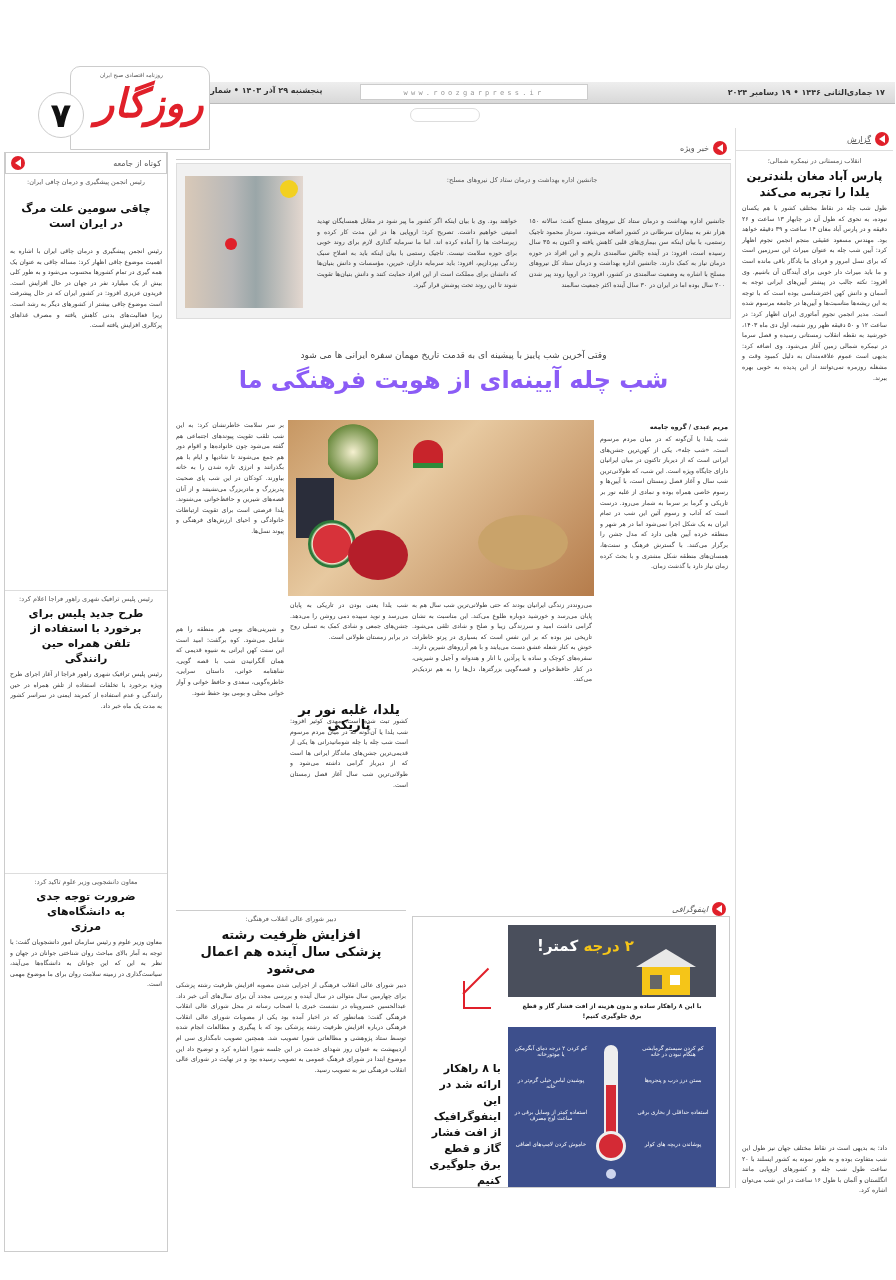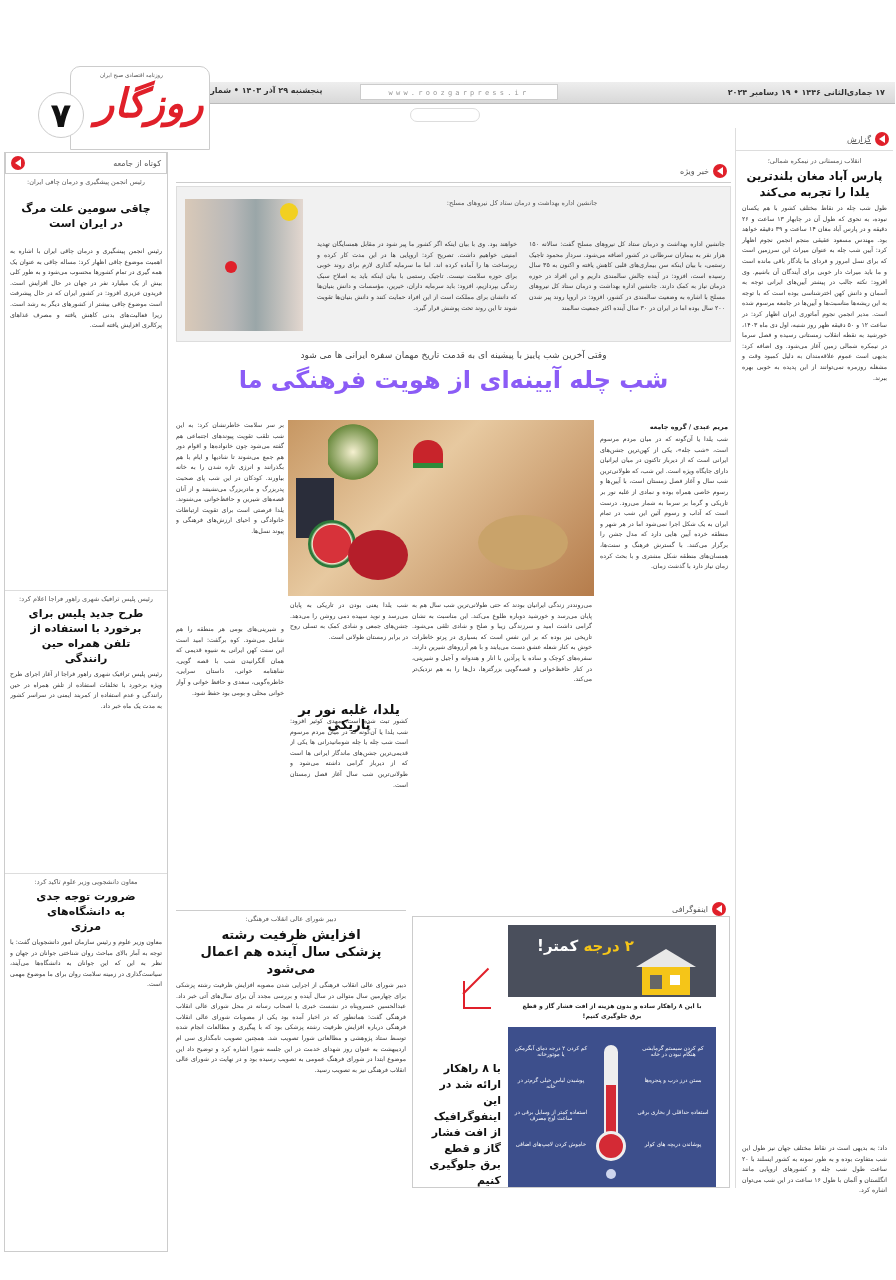--- a/index.html
+++ b/index.html
@@ -2,21 +2,21 @@
 <html><head>
 <meta charset="utf-8">
 <style>
   * { box-sizing: border-box; margin: 0; padding: 0; }
   body { width: 896px; height: 1280px; background: #fff; font-family: "DejaVu Sans", sans-serif; color: #1a1a1a; position: relative; overflow: hidden; direction: rtl; }
   .abs { position: absolute; }
   .txt { font-size: 6.2px; line-height: 10.6px; color: #333; text-align: justify; direction: rtl; overflow: hidden; }
   .hdr-bar { left: 150px; top: 82px; width: 745px; height: 22px; background: linear-gradient(#eee,#d8d8d8); border-bottom: 1px solid #bbb; }
   .hdr-date { right: 10px; top: 6px; font-size: 8px; font-weight: bold; color: #333; }
   .hdr-date2 { left: 160px; top: 86px; font-size: 8px; font-weight: bold; color: #333; }
-  .hdr-url { left: 360px; top: 84px; width: 198px; height: 16px; background: #fff; border: 1px solid #ccc; font-size: 7px; letter-spacing: 3.2px; color: #999; text-align: center; line-height: 16px; direction: ltr; font-family: "DejaVu Sans Mono", monospace; }
+  .hdr-url { left: 360px; top: 84px; width: 228px; height: 16px; background: #fff; border: 1px solid #ccc; font-size: 7px; letter-spacing: 3.2px; color: #999; text-align: center; line-height: 16px; direction: ltr; font-family: "DejaVu Sans Mono", monospace; }
   .logo-text { left: 95px; top: 80px; font-size: 40px; font-weight: 900; color: #e0202a; font-style: italic; letter-spacing: -2px; }
   .page-num { left: 38px; top: 92px; width: 46px; height: 46px; border-radius: 50%; border: 1px solid #ccc; background: #fff; font-size: 34px; font-weight: bold; text-align: center; line-height: 44px; color: #111; }
   .tagline { left: 100px; top: 72px; font-size: 5.5px; color: #555; }
   .section-tag { display: flex; align-items: center; gap: 4px; font-size: 8px; color: #555; }
   .red-dot { width: 14px; height: 14px; border-radius: 50%; background: #e0202a; position: relative; flex-shrink: 0; }
   .red-dot::after { content: ""; position: absolute; left: 4px; top: 3px; border-right: 6px solid #fff; border-top: 4px solid transparent; border-bottom: 4px solid transparent; }
   .col-box { border: 1px solid #ccc; background: #fff; }
   .kicker { font-size: 6.5px; color: #555; text-align: center; }
   .head-sm { font-size: 11px; font-weight: bold; text-align: center; line-height: 15px; color: #111; }
   .gray-box { background: #f1f1f1; border: 1px solid #ddd; }
@@ -67,21 +67,21 @@
     <div class="txt" style="height:200px;">رئیس پلیس ترافیک شهری راهور فراجا از آغاز اجرای طرح ویژه برخورد با تخلفات استفاده از تلفن همراه در حین رانندگی و عدم استفاده از کمربند ایمنی در سراسر کشور به مدت یک ماه خبر داد.</div>
   </div>
 
   <div style="padding:4px 5px;border-top:1px solid #ddd;">
     <div class="kicker">معاون دانشجویی وزیر علوم تاکید کرد:</div>
     <div class="head-sm" style="margin:3px 20px;">ضرورت توجه جدی به دانشگاه‌های مرزی</div>
     <div class="txt" style="height:320px;">معاون وزیر علوم و رئیس سازمان امور دانشجویان گفت: با توجه به آمار بالای مباحث روان شناختی جوانان در جهان و نظر به این که این جوانان به دانشگاه‌ها می‌آیند، سیاست‌گذاری در زمینه سلامت روان برای ما موضوع مهمی است.</div>
   </div>
 </div>
 
-<div class="abs" style="left:176px;top:160px;width:555px;height:182px;">
+<div class="abs" style="left:176px;top:137px;width:555px;height:182px;">
   <div class="section-tag" style="padding:4px 4px;border-bottom:1px solid #ccc;">
     <span class="red-dot"></span>
     <span>خبر ویژه</span>
   </div>
   <div class="gray-box abs" style="left:0;top:26px;width:555px;height:156px;">
     <div class="abs photo" style="left:8px;top:12px;width:118px;height:132px;background:linear-gradient(90deg,#d9c9b8 0%,#b8b8b8 40%,#9aa6a8 60%,#e3d7cf 100%);">
       <div class="abs" style="left:40px;top:62px;width:12px;height:12px;border-radius:50%;background:#e0202a;"></div>
       <div class="abs" style="left:95px;top:4px;width:18px;height:18px;border-radius:50%;background:#f2d021;"></div>
     </div>
     <div class="abs kicker" style="left:140px;top:12px;width:410px;">جانشین اداره بهداشت و درمان ستاد کل نیروهای مسلح:</div>
@@ -112,21 +112,21 @@
 <div class="abs txt" style="left:290px;top:716px;width:118px;height:180px;">کشور تبت شده است. مهدی کوثیر افزود: شب یلدا یا آن‌گونه که در میان مردم مرسوم است شب چله یا چله شومانیدرانی ها یکی از قدیمی‌ترین جشن‌های ماندگار ایرانی ها است که از دیرباز گرامی داشته می‌شود و طولانی‌ترین شب سال آغاز فصل زمستان است.</div>
 <div class="abs txt" style="left:176px;top:624px;width:108px;height:272px;">و شیرینی‌های بومی هر منطقه را هم شامل می‌شود. کوه برگفت: امید است این سنت کهن ایرانی به شیوه قدیمی که همان آلگرانیدن شب با قصه گویی، شاهنامه خوانی، داستان سرایی، خاطره‌گویی، سعدی و حافظ خوانی و آواز خوانی محلی و بومی بود حفظ شود.</div>
 
 <div class="abs" style="left:176px;top:910px;width:230px;height:310px;border-top:1px solid #ccc;padding-top:4px;">
   <div class="kicker">دبیر شورای عالی انقلاب فرهنگی:</div>
   <div class="head-sm" style="font-size:13px;line-height:17px;margin:3px 20px;">افزایش ظرفیت رشته پزشکی سال آینده هم اعمال می‌شود</div>
   <div class="txt" style="height:240px;">دبیر شورای عالی انقلاب فرهنگی از اجرایی شدن مصوبه افزایش ظرفیت رشته پزشکی برای چهارمین سال متوالی در سال آینده و بررسی مجدد آن برای سال‌های آتی خبر داد. عبدالحسین خسروپناه در نشست خبری با اصحاب رسانه در محل شورای عالی انقلاب فرهنگی گفت: همانطور که در اخبار آمده بود یکی از مصوبات شورای عالی انقلاب فرهنگی درباره افزایش ظرفیت رشته پزشکی بود که با پیگیری و مطالعات انجام شده توسط ستاد پژوهشی و مطالعاتی شورا تصویب شد. همچنین تصویب نامگذاری سی ام اردیبهشت به عنوان روز شهدای خدمت در این جلسه شورا اشاره کرد و توضیح داد این موضوع ابتدا در شورای فرهنگ عمومی به تصویب رسیده بود و در نهایت در شورای عالی انقلاب فرهنگی نیز به تصویب رسید.</div>
 </div>
 
 <div class="abs" style="left:412px;top:900px;width:318px;height:310px;">
-  <div class="section-tag" style="padding:2px 4px;border-bottom:1px solid #eab308;">
+  <div class="section-tag" style="padding:2px 4px;border-bottom:1px solid #eab308;font-style:italic;">
     <span class="red-dot"></span>
     <span>اینفوگرافی</span>
   </div>
   <div class="abs col-box" style="left:0;top:16px;width:318px;height:272px;">
     <div class="abs" style="left:50px;top:64px;width:28px;height:28px;border-left:2px solid #e0202a;border-bottom:2px solid #e0202a;"></div>
     <div class="abs" style="left:50px;top:76px;width:36px;height:2px;background:#e0202a;transform:rotate(-45deg);transform-origin:left;"></div>
     <div class="abs" style="left:8px;top:104px;width:80px;font-size:11px;font-weight:900;line-height:16px;text-align:right;color:#111;margin-top:40px;">با ۸ راهکار ارائه شد در این اینفوگرافیک از افت فشار گاز و قطع برق جلوگیری کنیم</div>
 
     <div class="abs infog" style="left:95px;top:8px;width:208px;height:262px;">
       <div class="abs" style="left:0;top:0;width:208px;height:72px;background:#4a4f5c;"></div>

